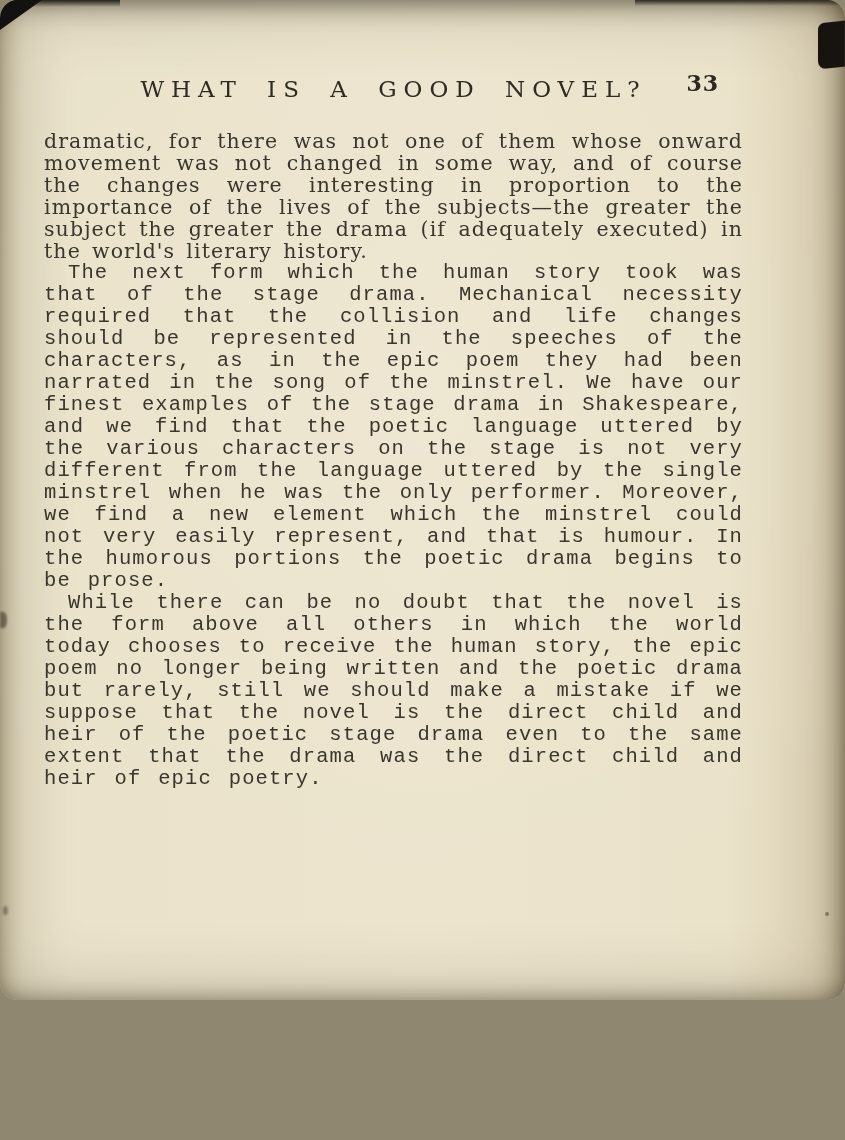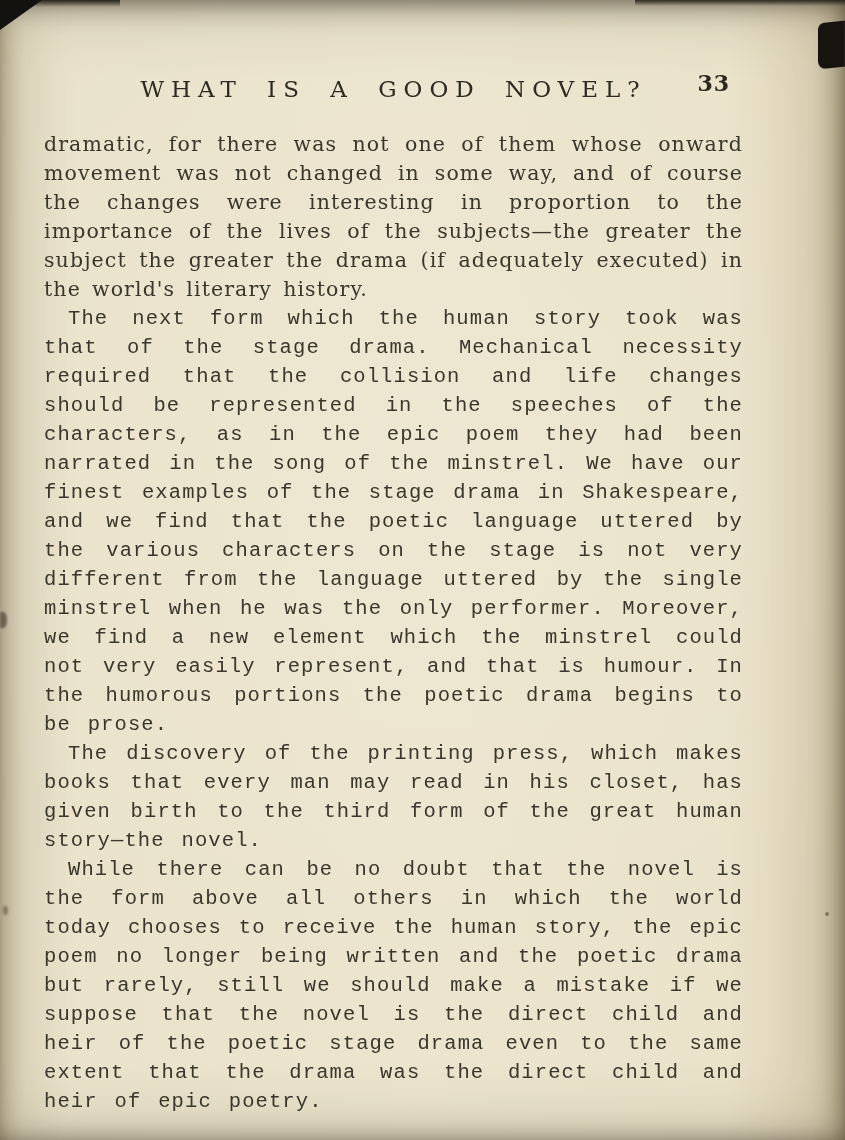--- a/index.html
+++ b/index.html
@@ -3,33 +3,34 @@
 <meta charset="utf-8">
 <style>
   html, body {
     margin: 0;
     padding: 0;
     background: #8f8770;
   }
   .scan {
     position: relative;
     width: 845px;
-    height: 1140px;
+    height: 1000px;
     overflow: hidden;
     background:
       radial-gradient(ellipse 120% 85% at 52% 40%, rgba(255,255,255,0.10), rgba(0,0,0,0) 62%),
       linear-gradient(90deg, #d6ccae 0%, #e6deC5 3%, #eae2ca 8%, #ece4cd 50%, #eae2c9 86%, #ded4b8 96%, #c9bd9e 100%),
       #e9e1c8;
     box-shadow:
       inset 0 0 70px rgba(70, 58, 35, 0.30),
       inset 0 16px 26px -12px rgba(40, 32, 18, 0.55),
       inset 0 -12px 22px -10px rgba(40, 32, 18, 0.35),
       inset -10px 0 22px -10px rgba(40, 32, 18, 0.30);
     font-family: "DejaVu Serif", "Liberation Serif", serif;
     color: #37332a;
+    border-radius: 18px;
   }
 
   
   .mark-tl {
     position: absolute;
     top: 0; left: 0;
     width: 0; height: 0;
     border-top: 30px solid #141210;
     border-right: 42px solid transparent;
     filter: blur(0.6px);
@@ -95,32 +96,32 @@
     font-size: 23px;
     font-weight: 500;
     letter-spacing: 7px;
     word-spacing: 10px;
     text-align: center;
     color: #2f2b23;
     white-space: nowrap;
   }
   .pagenum {
     position: absolute;
-    right: 13px;
+    right: 24px;
     top: -6px;
     font-size: 22px;
     font-weight: 700;
     letter-spacing: 1px;
     color: #2c2820;
   }
 
   .body-text {
     text-align: justify;
     font-size: 20.5px;
-    line-height: 29px;
+    line-height: 22px;
     letter-spacing: 1.1px;
     word-spacing: 3.5px;
     color: #3a362c;
   }
   .body-text p {
     margin: 0;
   }
   .body-text p.indent {
     text-indent: 24px;
     font-family: Liberation Mono, monospace;
@@ -142,18 +143,17 @@
   <div class="page-inner">
 
     <header class="page-header">
       <h1 class="title">WHAT IS A GOOD NOVEL?</h1>
       <span class="pagenum">33</span>
     </header>
 
     <main class="body-text" id="paragraphs">
         <p class="">dramatic, for there was not one of them whose onward movement was not changed in some way, and of course the changes were interesting in proportion to the importance of the lives of the subjects—the greater the subject the greater the drama (if adequately executed) in the world's literary history.</p>
         <p class="indent">The next form which the human story took was that of the stage drama. Mechanical necessity required that the collision and life changes should be represented in the speeches of the characters, as in the epic poem they had been narrated in the song of the minstrel. We have our finest examples of the stage drama in Shakespeare, and we find that the poetic language uttered by the various characters on the stage is not very different from the language uttered by the single minstrel when he was the only performer. Moreover, we find a new element which the minstrel could not very easily represent, and that is humour. In the humorous portions the poetic drama begins to be prose.</p>
-        <p class="indent">The discovery of the printing press, which makes books that every man may read in his closet, has given birth to the third form of the great human story—the novel.</p>
         <p class="indent">While there can be no doubt that the novel is the form above all others in which the world today chooses to receive the human story, the epic poem no longer being written and the poetic drama but rarely, still we should make a mistake if we suppose that the novel is the direct child and heir of the poetic stage drama even to the same extent that the drama was the direct child and heir of epic poetry.</p>
       </main>
 
   </div>
 </div>
 
 </body></html>

